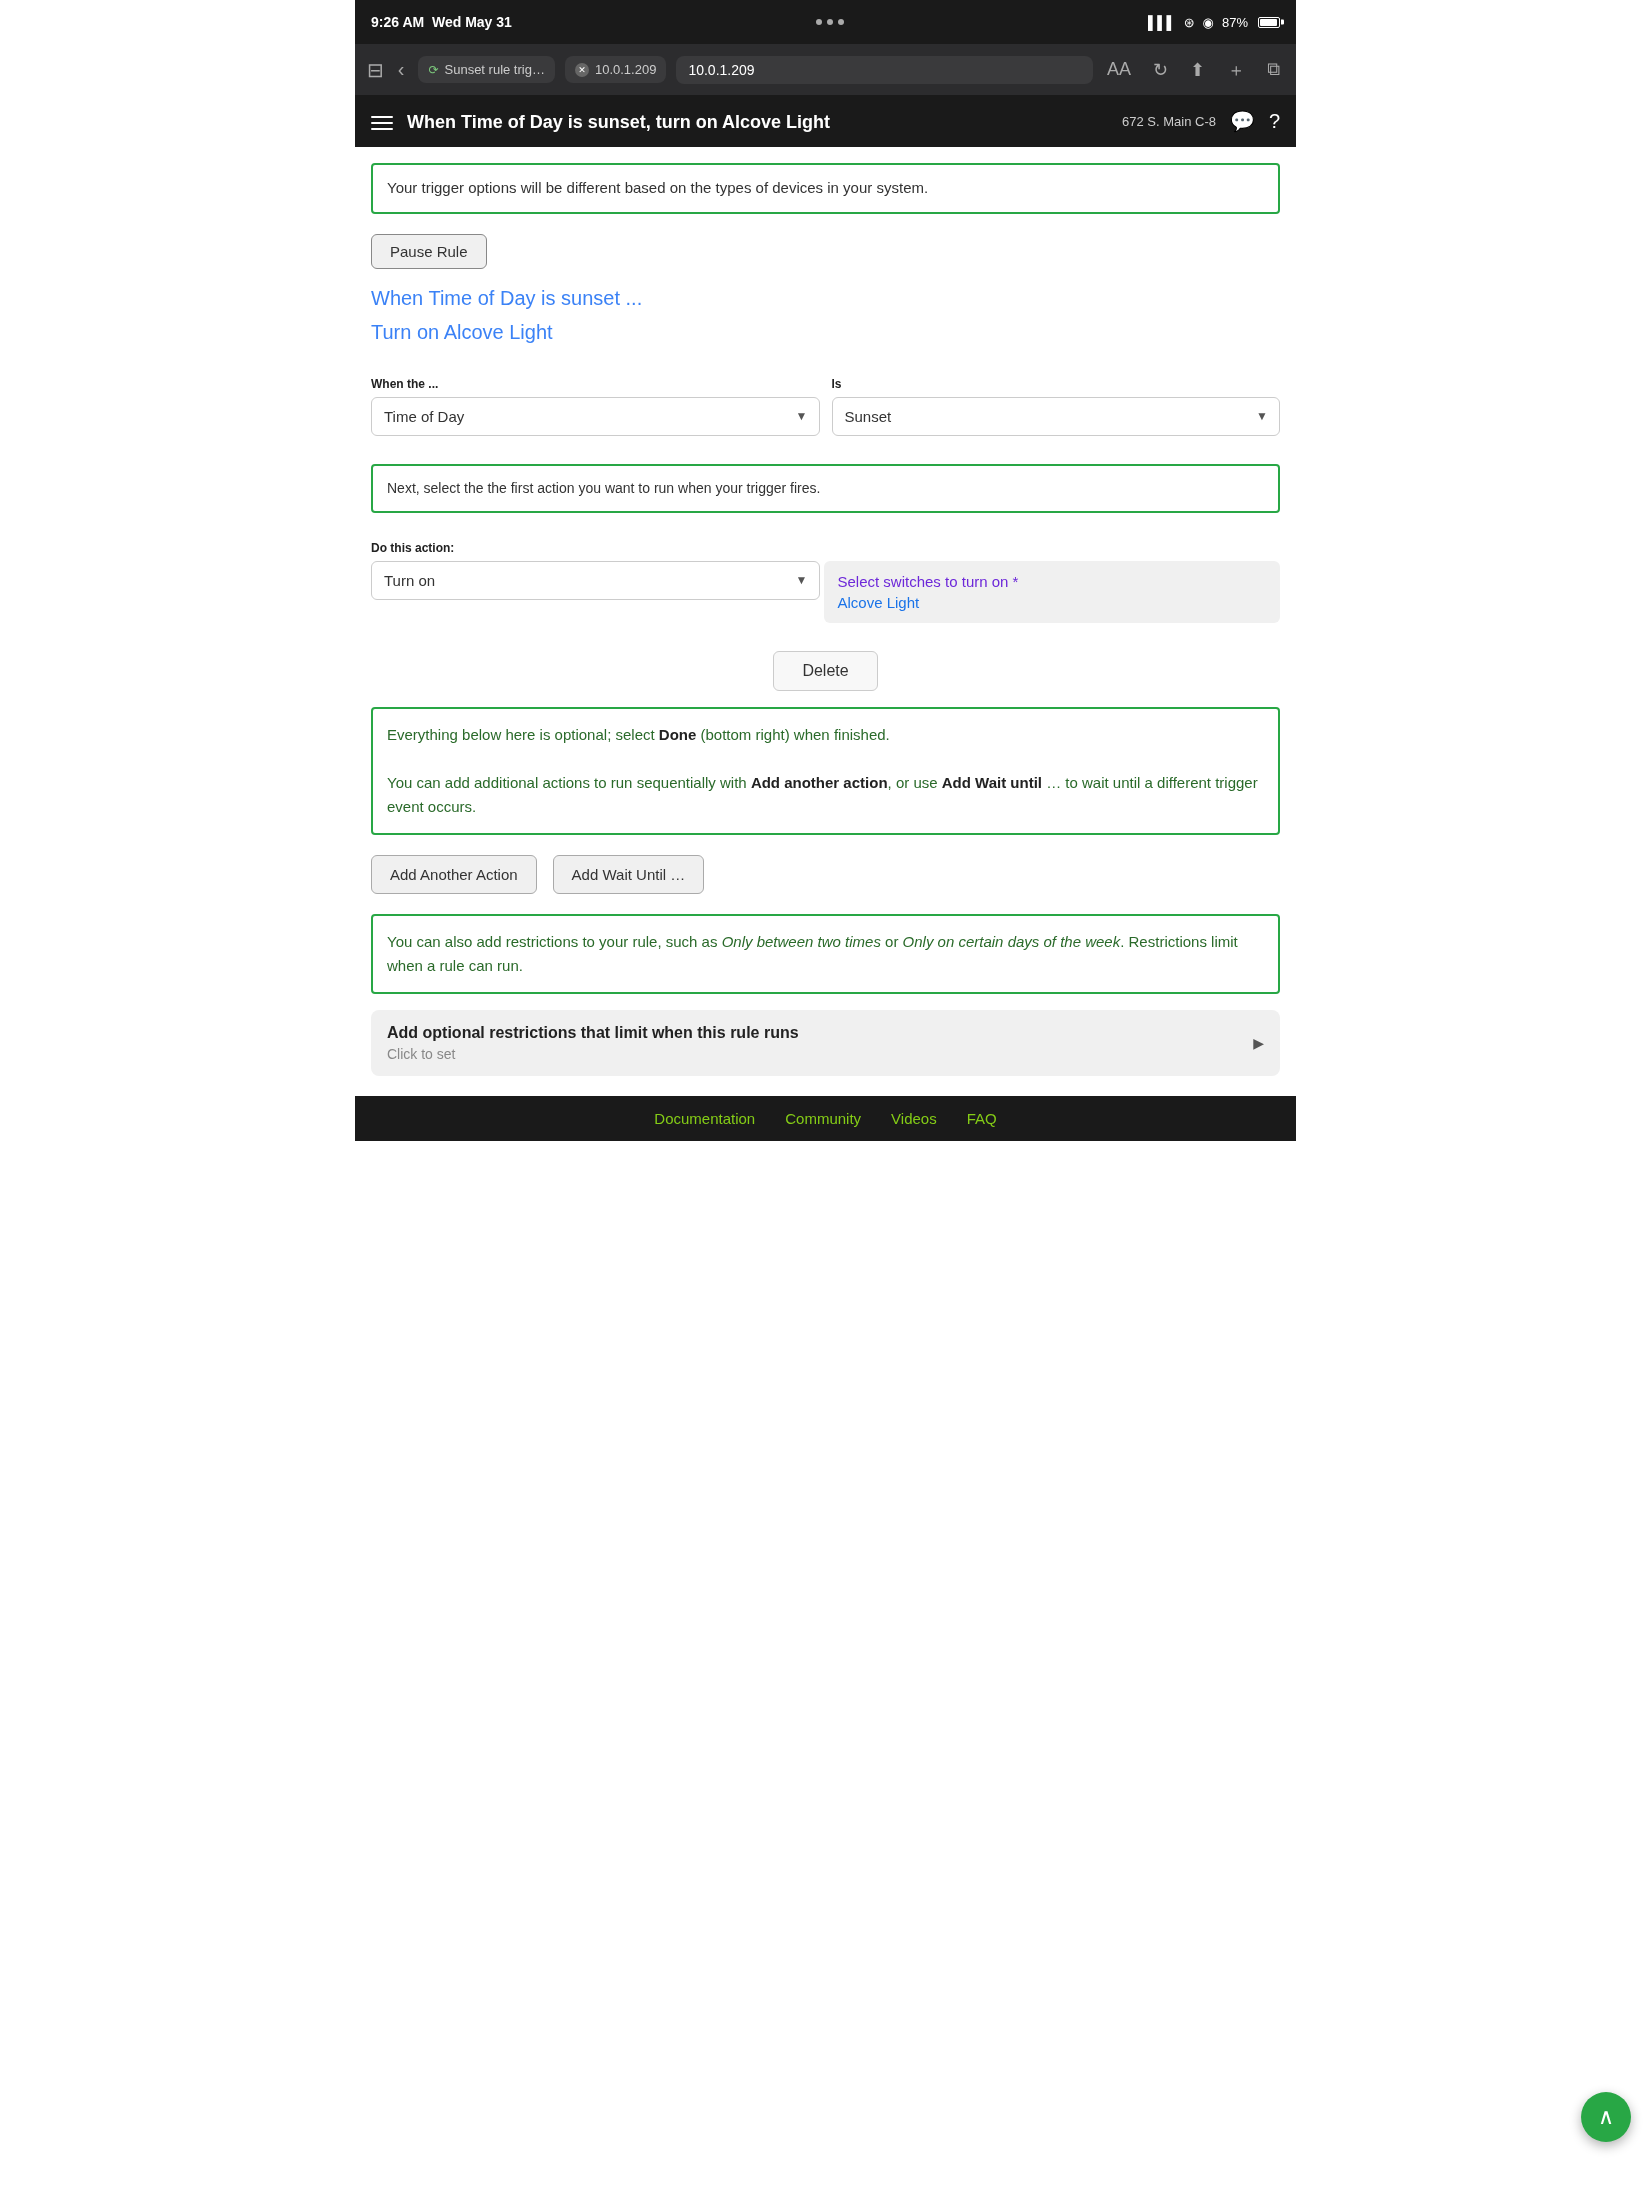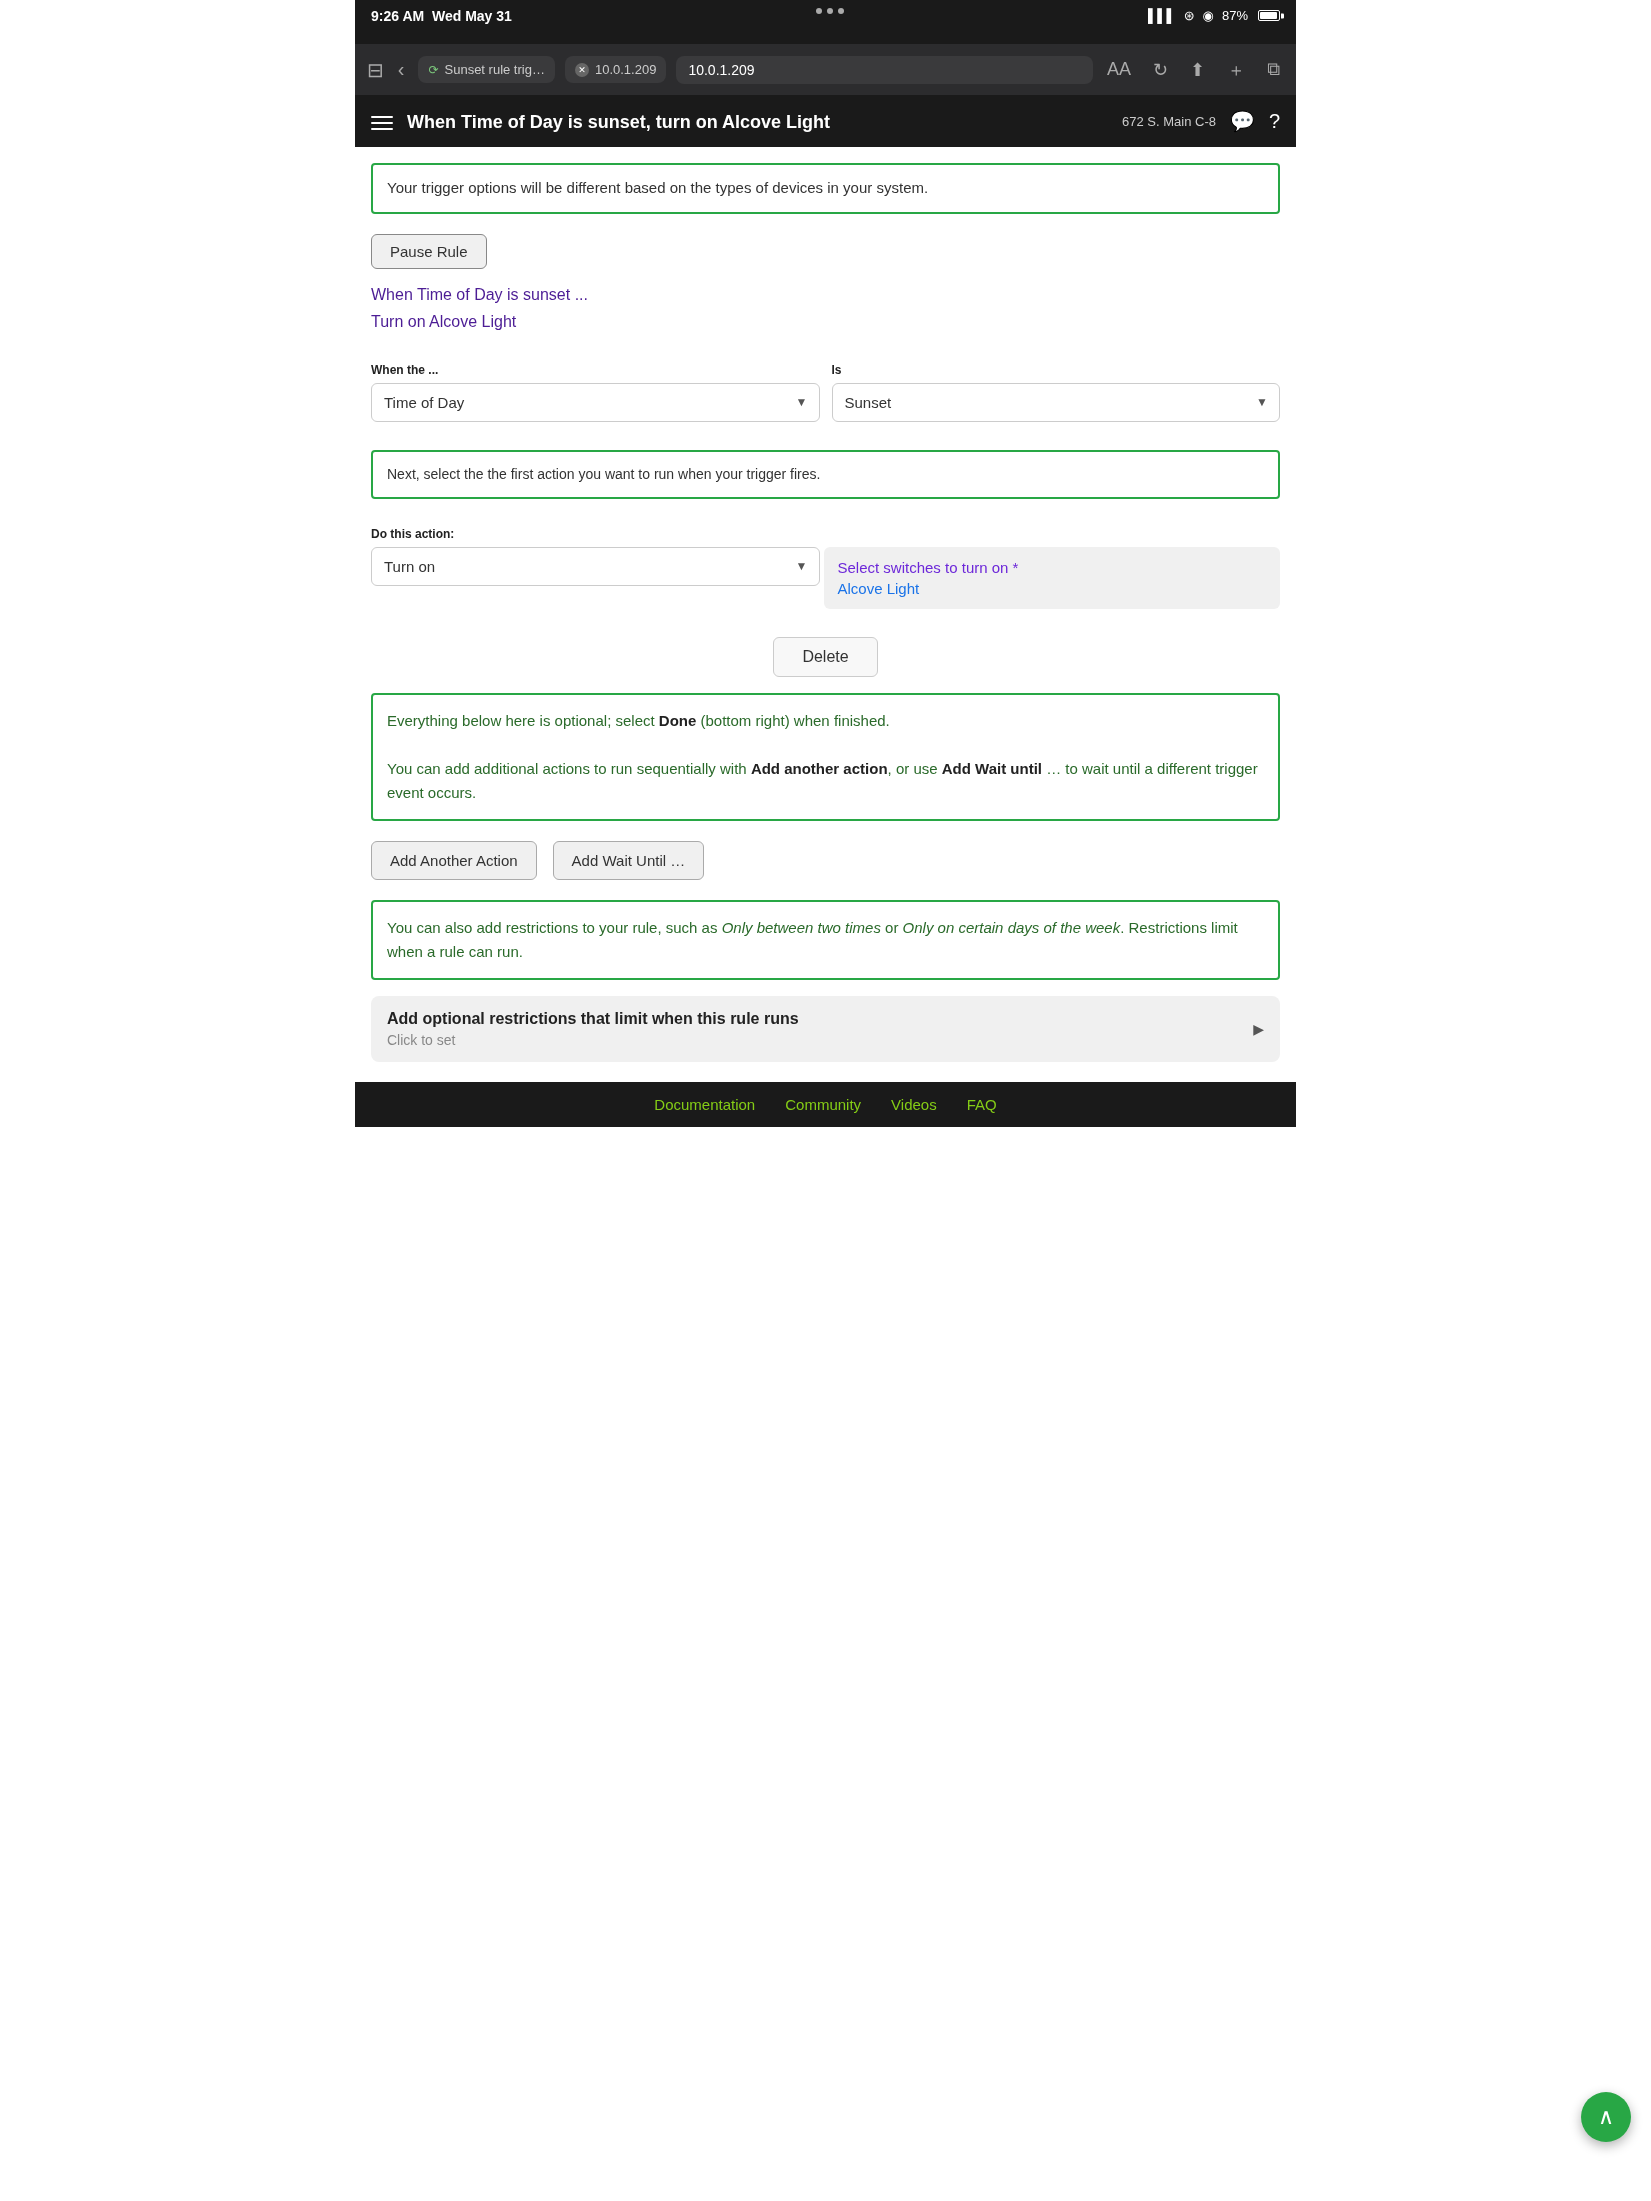--- a/index.html
+++ b/index.html
@@ -13,21 +13,21 @@
       margin: 0 auto;
       font-size: 16px;
     }
 
     
     .status-bar {
       background: #1a1a1a;
       color: #fff;
       display: flex;
       justify-content: space-between;
-      align-items: flex-start;
+      align-items: center;
       padding: 8px 16px;
       font-size: 14px;
       height: 44px;
     }
     .status-bar-left { font-weight: 600; }
     .status-bar-dots { display: flex; gap: 5px; align-items: center; }
     .status-bar-dots span {
       width: 6px; height: 6px; border-radius: 50%; background: #aaa; display: inline-block;
     }
     .status-bar-right { display: flex; gap: 8px; align-items: center; font-size: 13px; }
@@ -188,22 +188,22 @@
       font-size: 15px;
       cursor: pointer;
       color: #333;
     }
 
     
     .rule-summary {
       padding: 0 16px 16px 16px;
     }
     .rule-summary-line {
-      color: #4c1d95;
-      font-size: 16px;
+      color: #3b82f6;
+      font-size: 20px;
       line-height: 1.7;
       cursor: pointer;
     }
 
     
     .trigger-section {
       padding: 12px 16px;
     }
     .trigger-row {
       display: flex;

